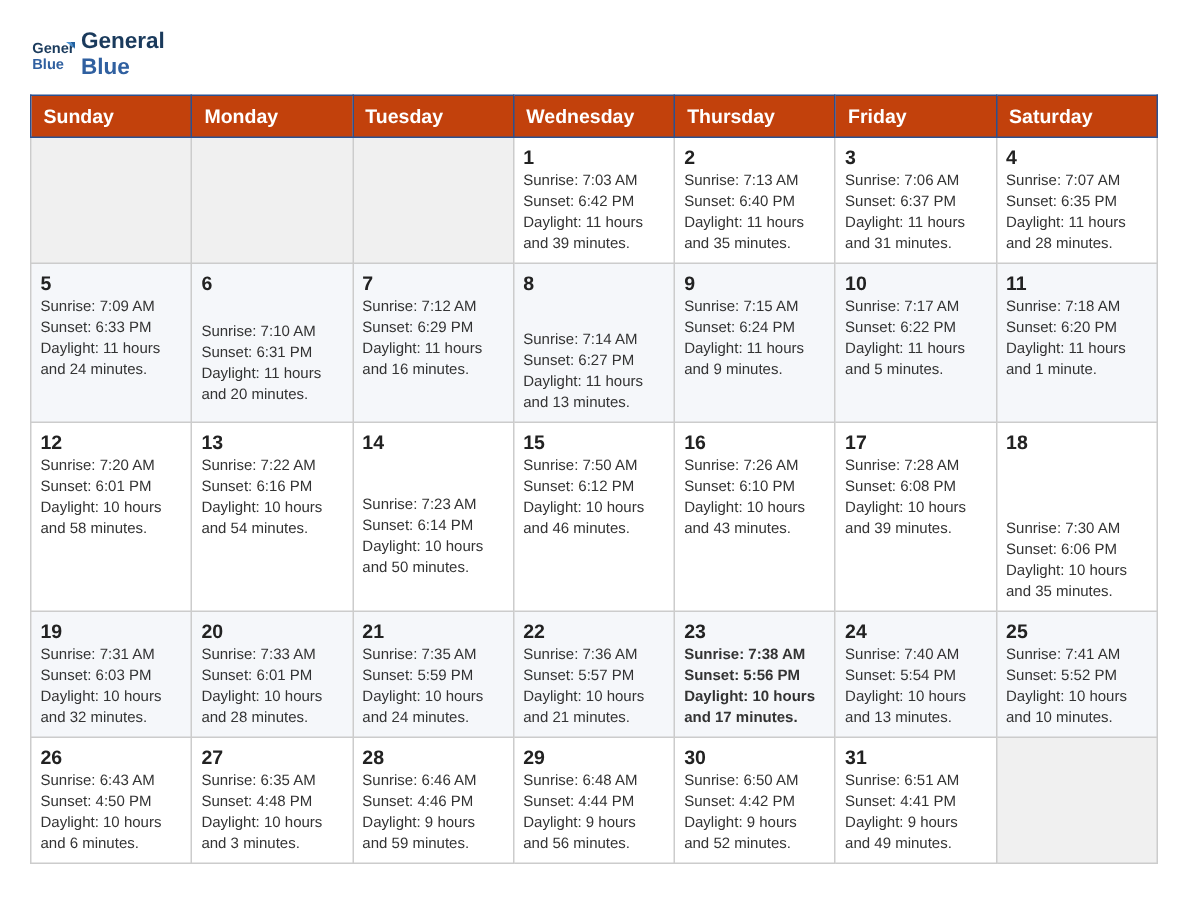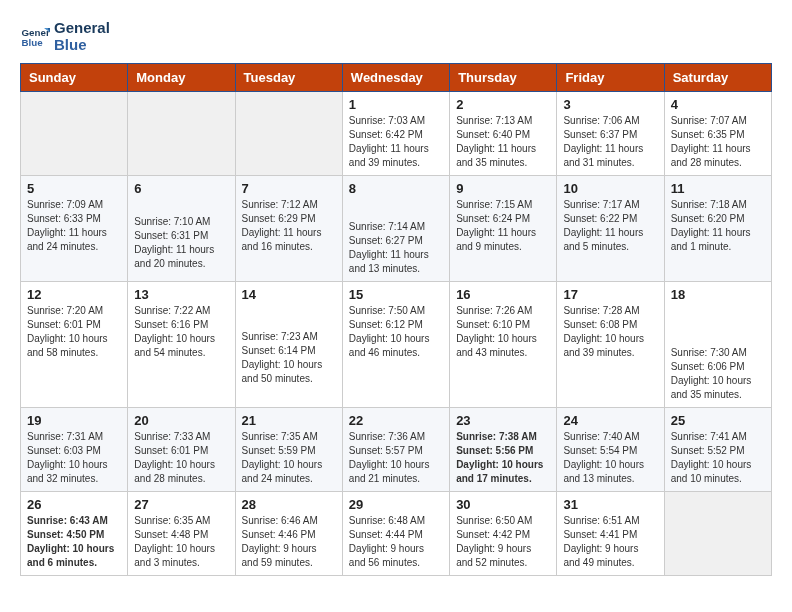--- a/index.html
+++ b/index.html
@@ -290,21 +290,21 @@
           <div class="day-num">25</div>
           <div class="day-info" style="white-space: pre-line;">Sunrise: 7:41 AM
 Sunset: 5:52 PM
 Daylight: 10 hours
 and 10 minutes.</div>
         </td>
       </tr>
       <tr>
         <td>
           <div class="day-num">26</div>
-          <div class="day-info" style="white-space: pre-line; font-weight: bold;">Sunrise: 6:43 AM
+          <div class="day-info" style="white-space: pre-line;">Sunrise: 6:43 AM
 Sunset: 4:50 PM
 Daylight: 10 hours
 and 6 minutes.</div>
         </td>
         <td>
           <div class="day-num">27</div>
           <div class="day-info" style="white-space: pre-line;">Sunrise: 6:35 AM
 Sunset: 4:48 PM
 Daylight: 10 hours
 and 3 minutes.</div>

